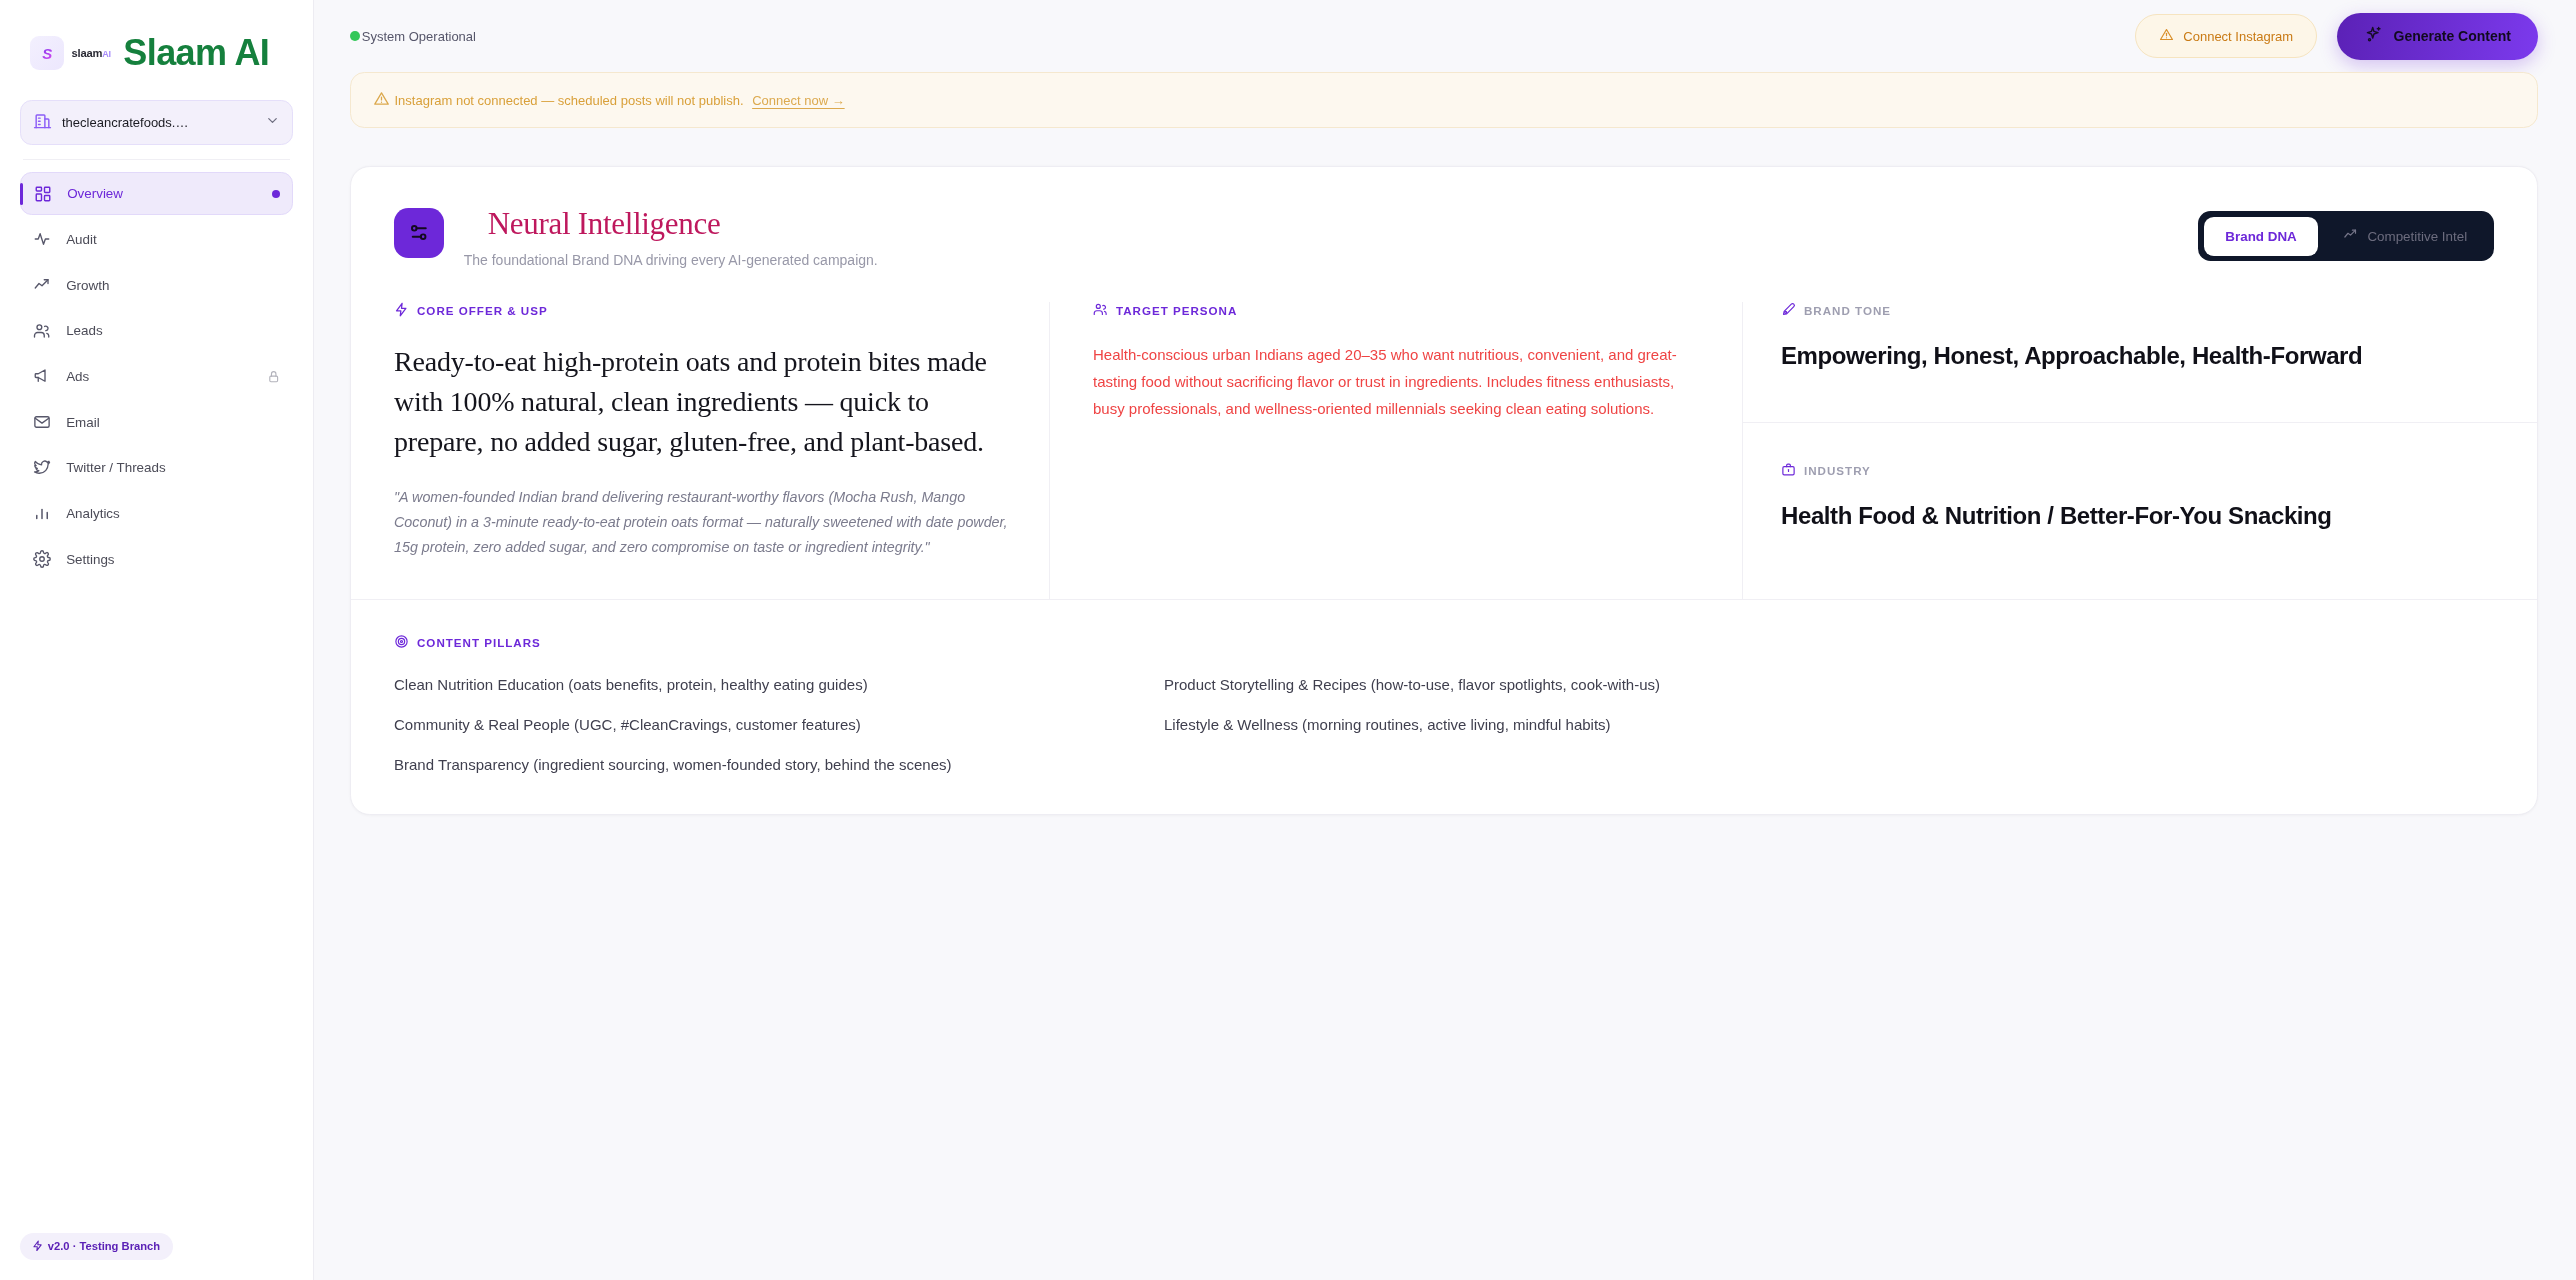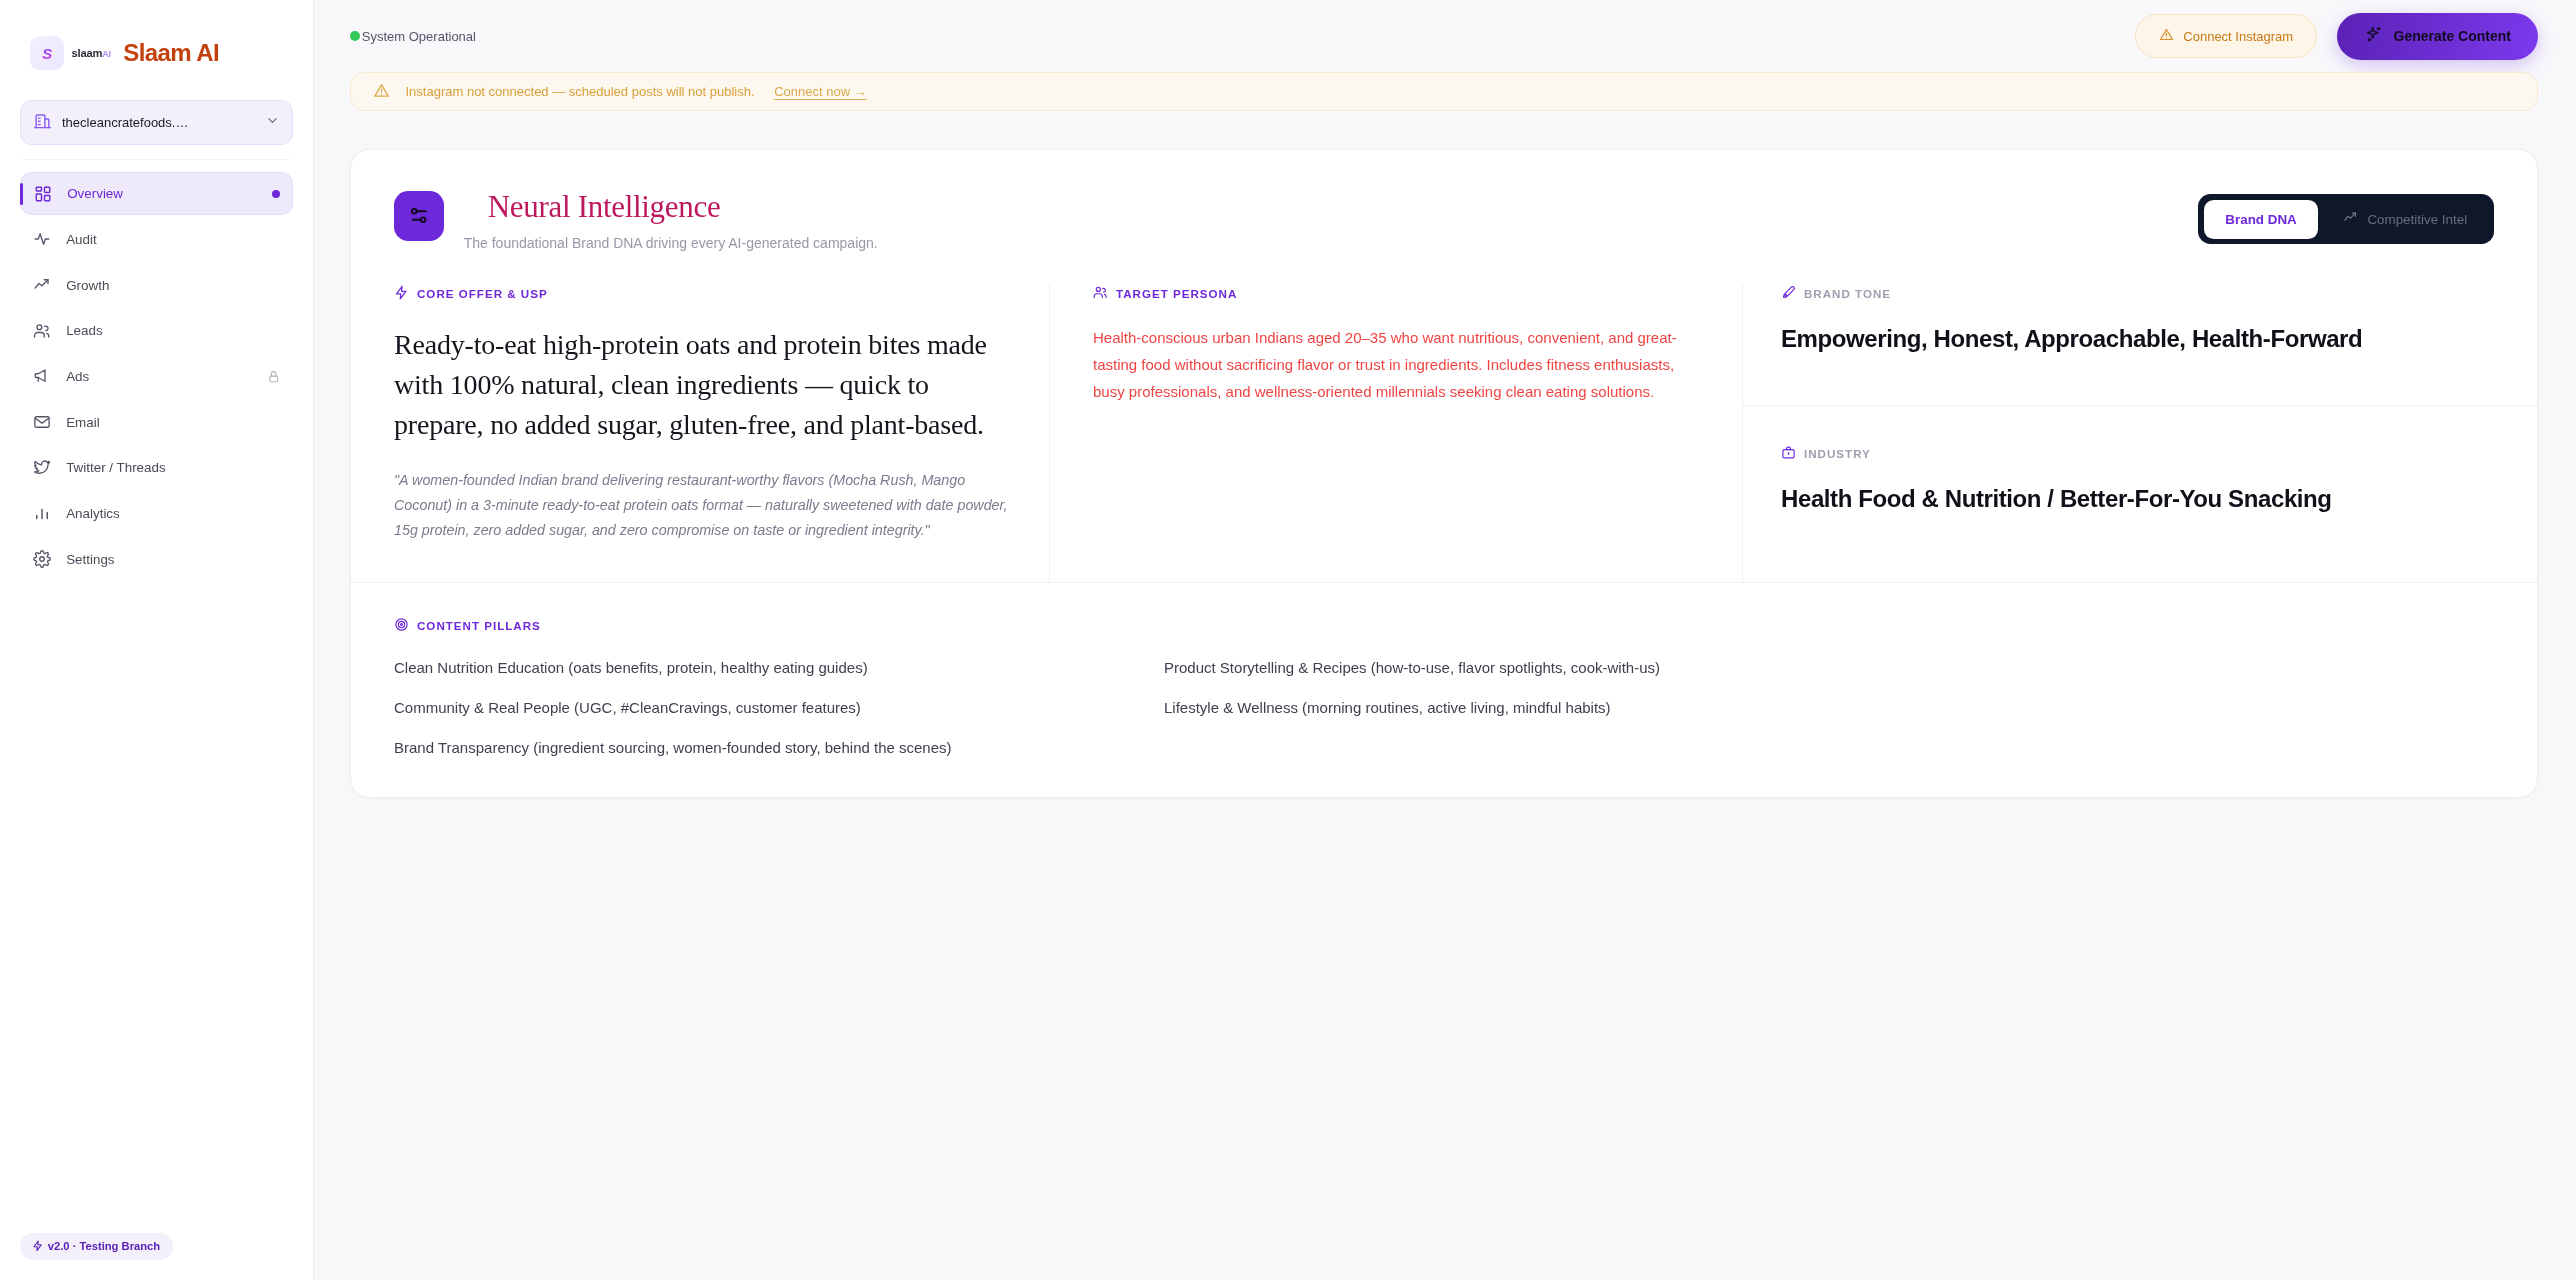--- a/index.html
+++ b/index.html
@@ -30,21 +30,21 @@
   }
   .brand-mark .glyph {
     font-size: 15px; font-weight: 700; font-style: italic;
     background: linear-gradient(135deg,#7c3aed,#d946ef);
     -webkit-background-clip: text; background-clip: text; color: transparent;
     line-height: 1;
   }
   .brand-mini { font-size: 11.2px; font-weight: 600; color: #2b2b35; letter-spacing: -0.2px; margin-left: -5.4px; }
   .brand-mini i { font-style: normal; color: #a78bfa; font-size: 9px; }
   .brand-title {
-    font-size: 24px; font-weight: 700; color: #c2410c;
+    font-size: 36px; font-weight: 700; color: #15803d;
     letter-spacing: -0.6px; line-height: 1;
   }
 
   .workspace {
     margin-top: 21.5px;
     height: 45px;
     background: #f3f0fb;
     border: 0.9px solid #e5dffa;
     border-radius: 11.6px;
     display: flex; align-items: center;
@@ -117,24 +117,24 @@
     height: 47px; padding: 0 27px;
     border-radius: 894px;
     background: linear-gradient(100deg,#5b21b6 0%, #7c3aed 100%);
     color: #120a1f; font-size: 14px; font-weight: 700;
     border: none; cursor: pointer;
     box-shadow: 0 5.4px 18px rgba(109,40,217,.26);
   }
 
   .banner {
     margin: 0 38px 0 36px;
-    height: 39px;
+    height: 56px;
     background: #fdf8ef; border: 0.9px solid #f5e8cf;
     border-radius: 14.3px;
-    display: flex; align-items: center; gap: 16px;
+    display: flex; align-items: center; gap: 5px;
     padding: 0 21.5px;
     font-size: 13px; color: #d9a03a;
   }
   .banner .bn-link { color: #dca94e; text-decoration: underline; text-underline-offset: 2.7px; cursor: pointer; margin-left: 3.6px; }
 
   
   .card {
     margin: 38px 38px 0 36px;
     background: #ffffff;
     border: 0.9px solid #eeedf3;

